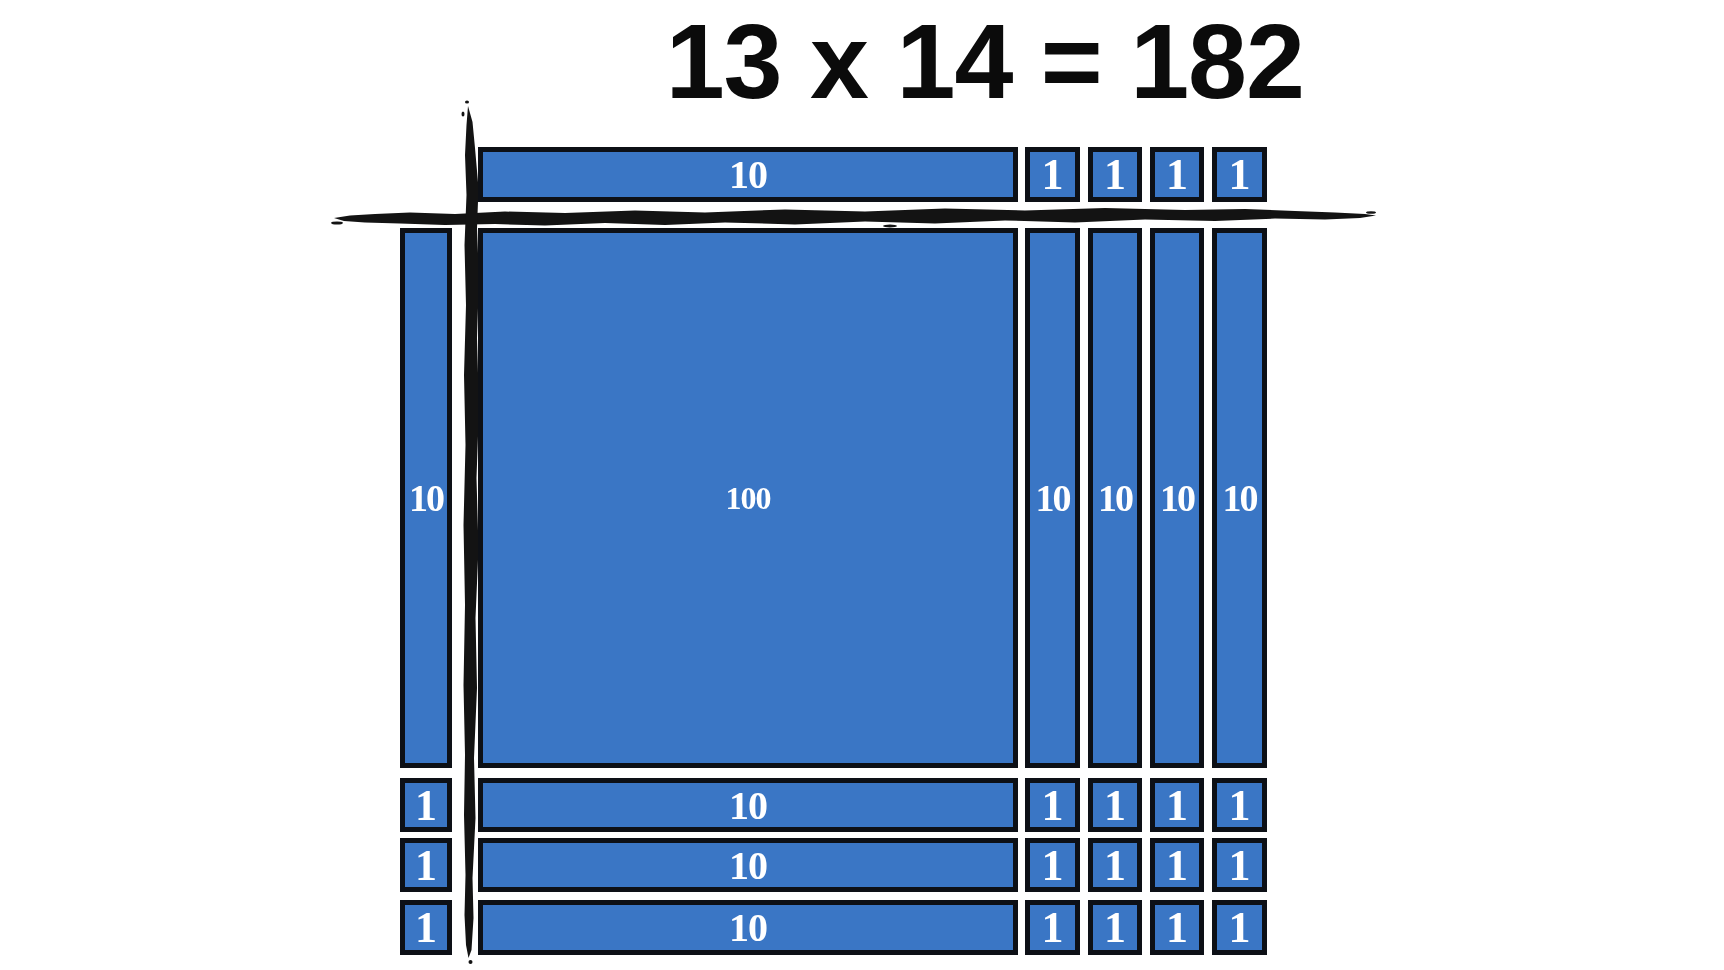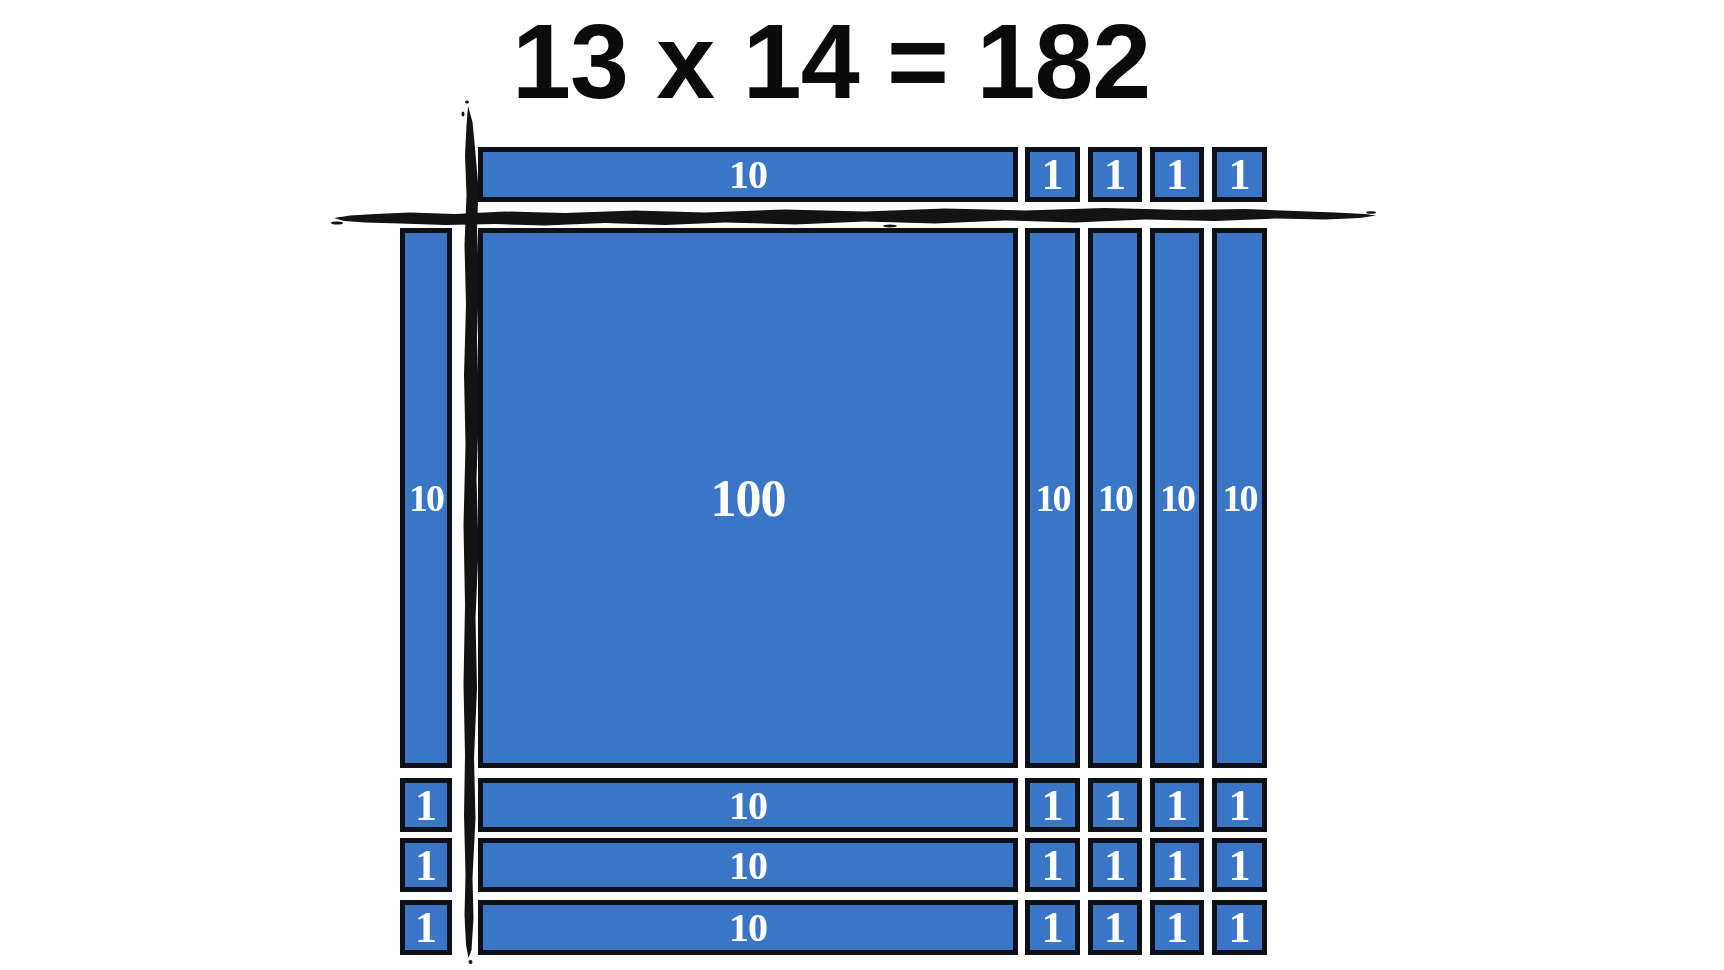--- a/index.html
+++ b/index.html
@@ -2,21 +2,21 @@
 <html><head>
 <meta charset="utf-8">
 <style>
   html,body{margin:0;padding:0;background:#ffffff;}
   .canvas{
     position:relative;width:1724px;height:970px;background:#ffffff;
     overflow:hidden;font-family:"DejaVu Sans Mono","Liberation Mono",monospace;
   }
   .title{
     position:absolute;left:512px;top:8px;width:792px;height:112px;
-    text-align:left;font-family:"Liberation Sans","DejaVu Sans",sans-serif;
+    text-align:right;font-family:"Liberation Sans","DejaVu Sans",sans-serif;
     font-weight:900;font-size:106px;line-height:106px;letter-spacing:-1px;
     color:#0b0b0b;white-space:nowrap;
   }
   .block{
     position:absolute;background:#3a76c5;border:5px solid #0d1016;
     box-sizing:border-box;display:flex;align-items:center;justify-content:center;
     color:#ffffff;font-weight:700;font-family:Liberation Serif, serif;
   }
   
   .lc{left:400px;width:52px;}
@@ -28,21 +28,21 @@
   
   .rH{top:147px;height:55px;}
   .r0{top:228px;height:540px;}
   .r1{top:778px;height:54px;}
   .r2{top:838px;height:54px;}
   .r3{top:900px;height:55px;}
   
   .f-one{font-size:44px;}
   .f-ten{font-size:38px;letter-spacing:-2px;}
   .f-ten-wide{font-size:40px;letter-spacing:-1px;}
-  .f-hundred{font-size:52px;letter-spacing:-1px;}
+  .f-hundred{font-size:32px;letter-spacing:-1px;}
   .stroke{position:absolute;pointer-events:none;}
   .stroke path,.stroke ellipse{fill:#131313;}
 </style>
 </head>
 <body>
 
 <div class="canvas">
 
   <div class="title">13 x 14 = 182</div>
 

